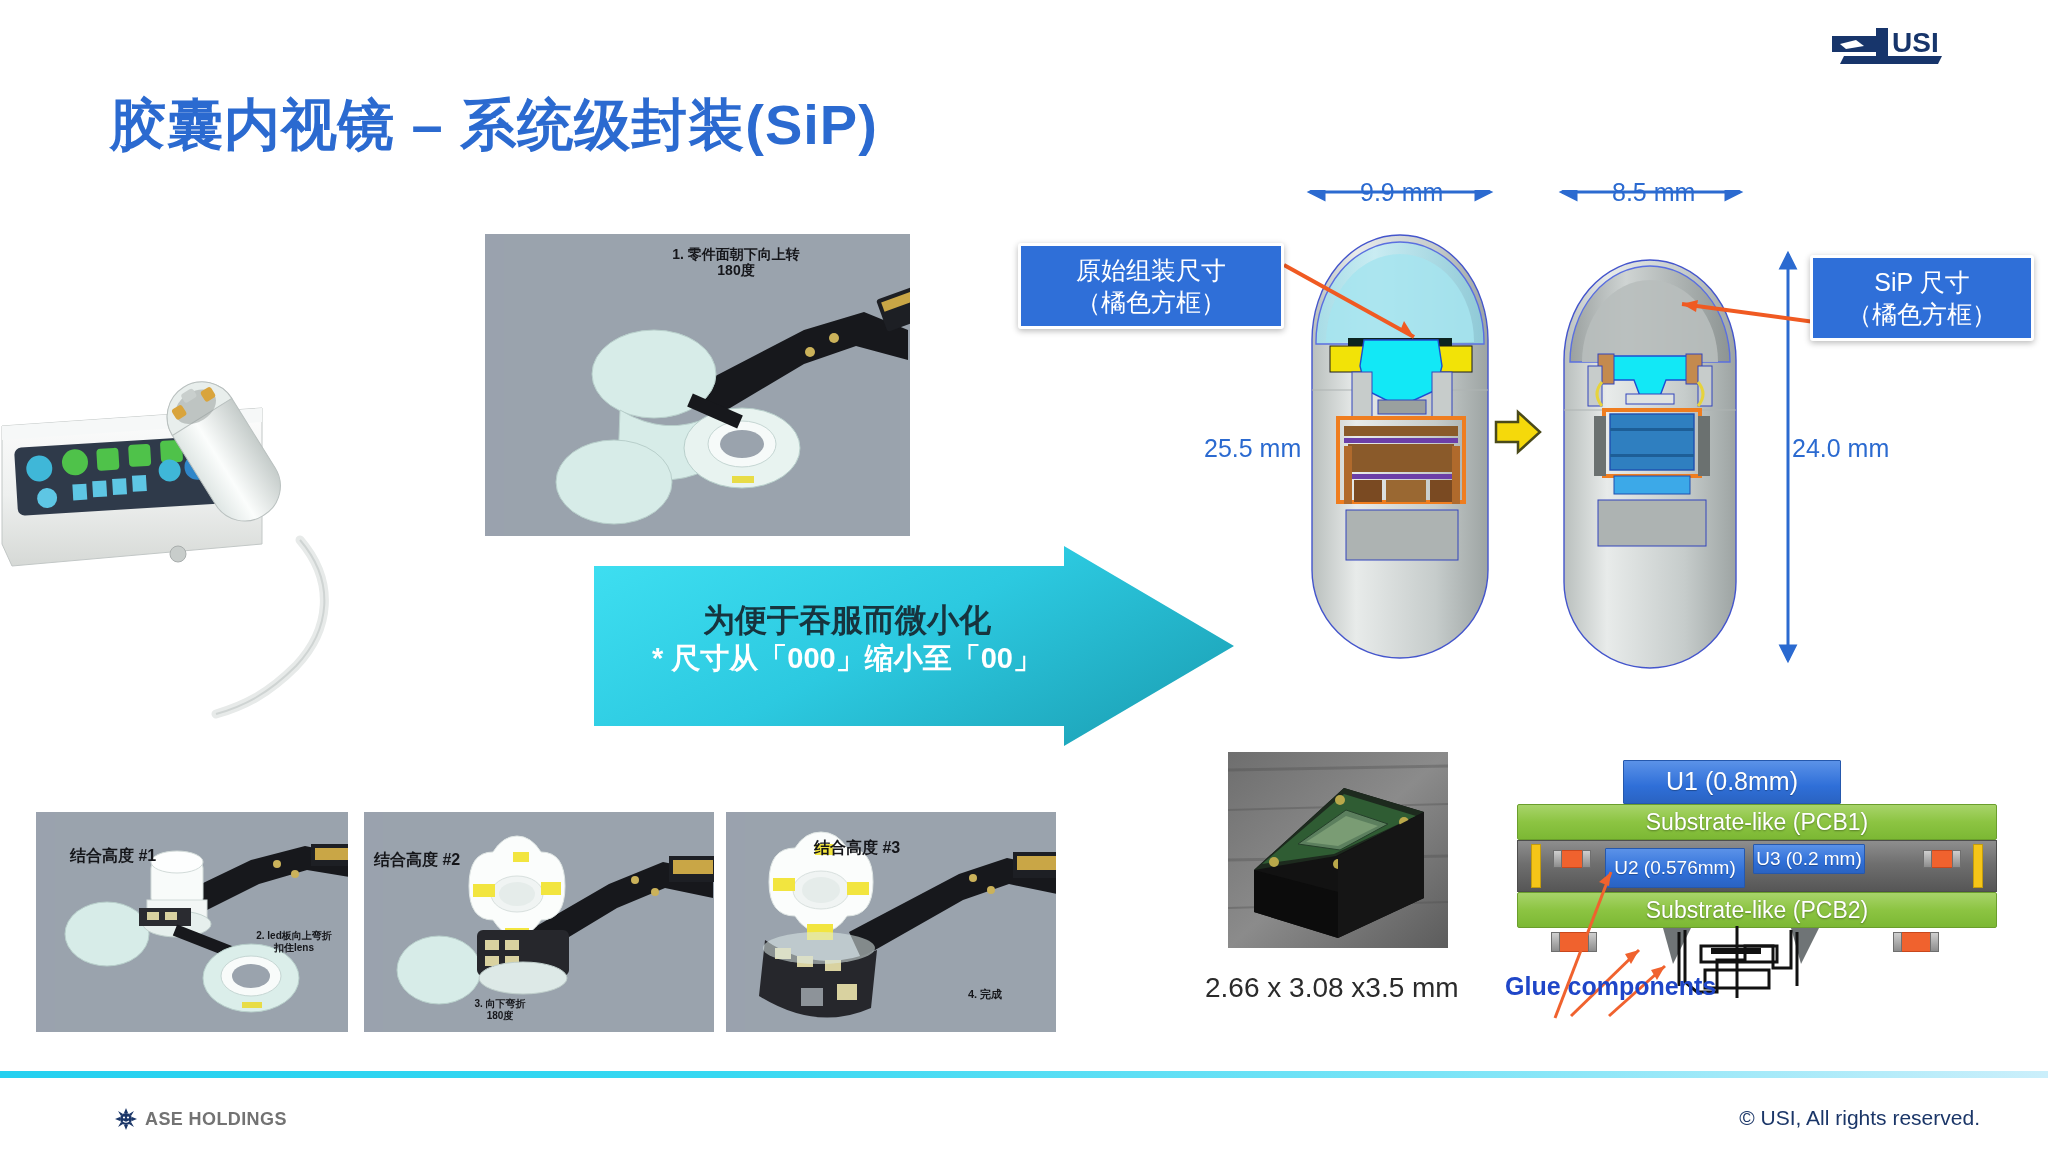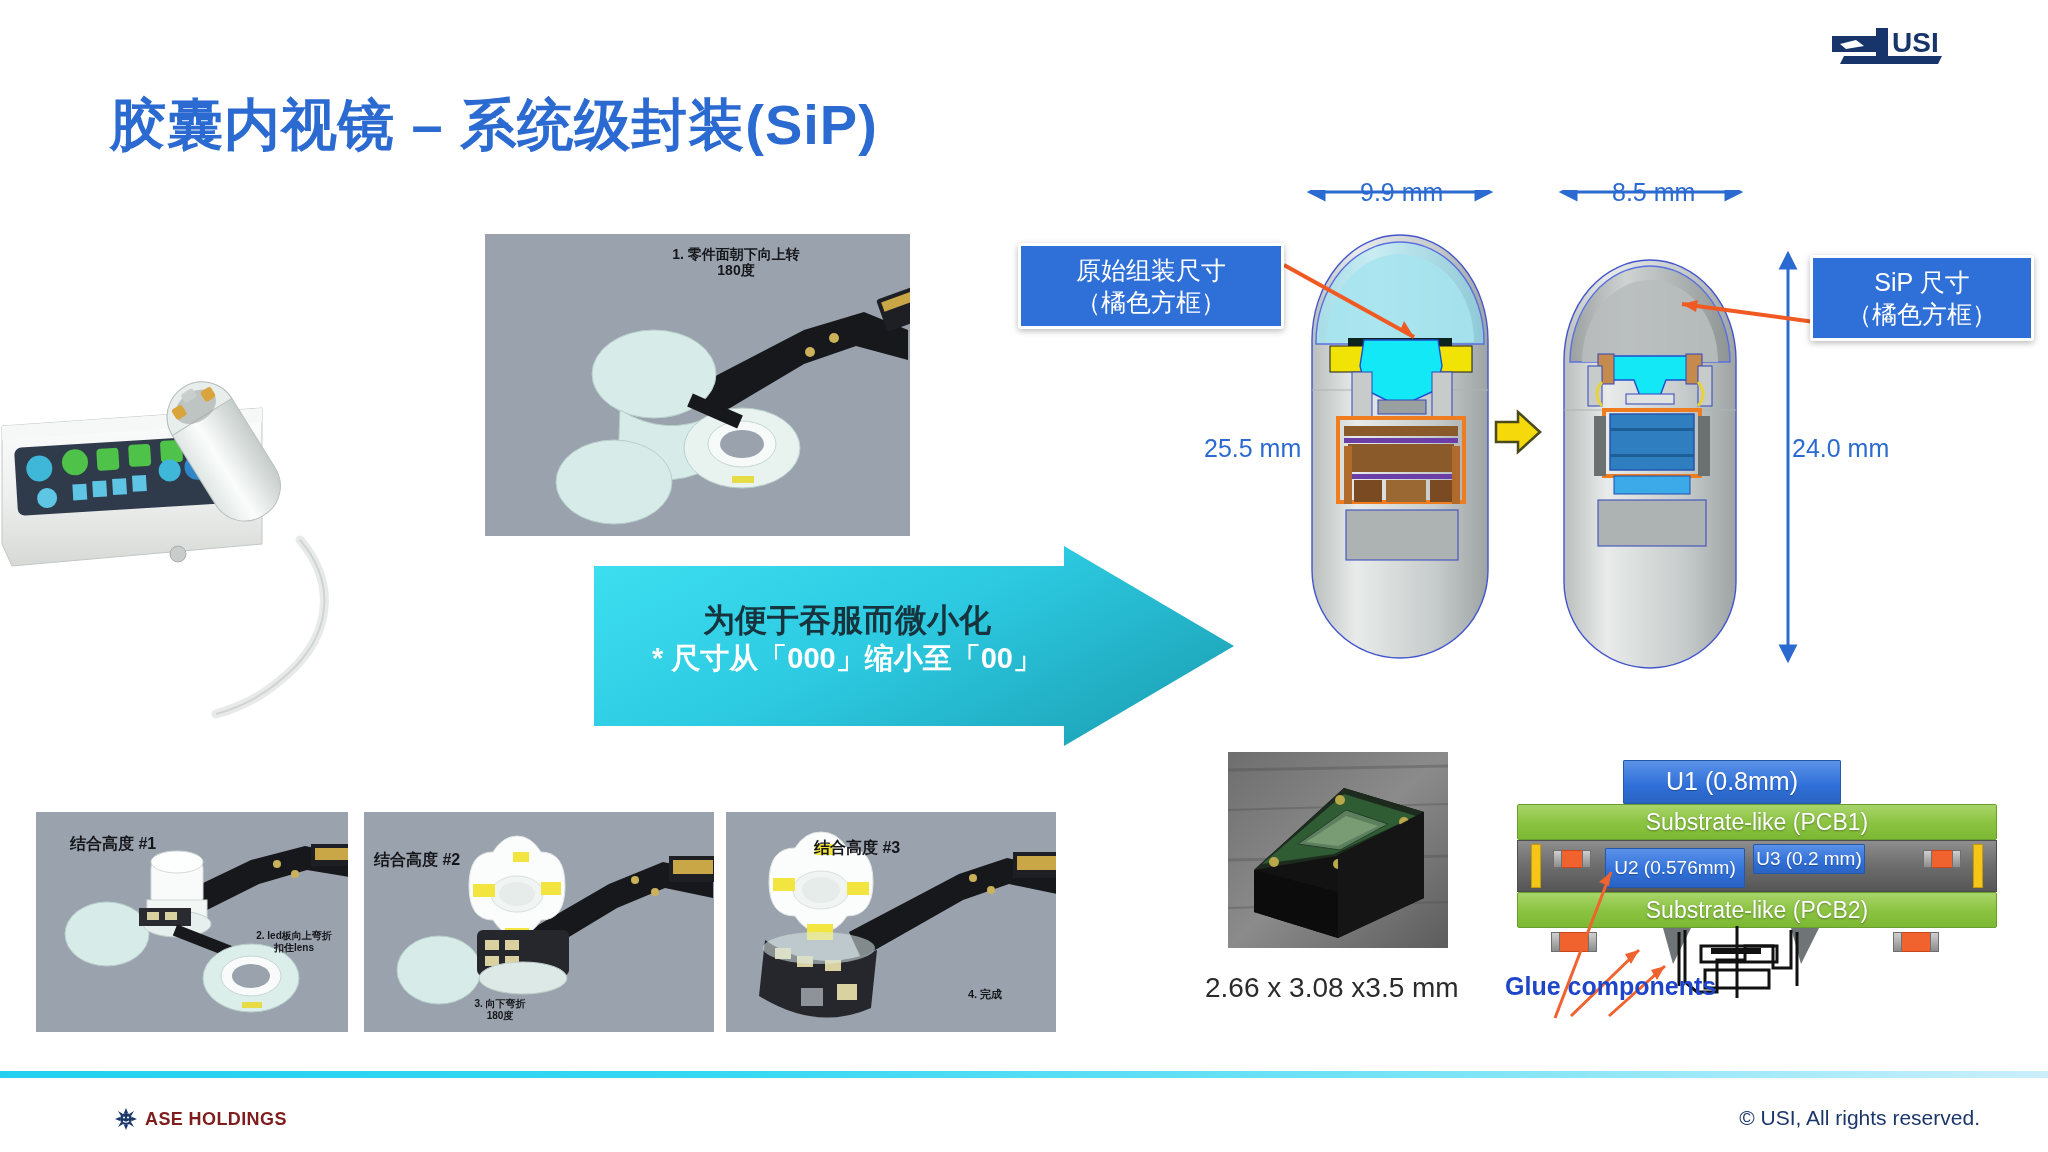--- a/index.html
+++ b/index.html
@@ -18,21 +18,21 @@
     position:absolute; left:110px; top:88px;
     font-size:56px; font-weight:bold; color:#2b6ad0;
     letter-spacing:1px; white-space:nowrap;
   }
 
   
   .footer-rule { position:absolute; left:0; right:0; bottom:74px; height:7px;
       background:linear-gradient(90deg,#24d0f0 0%, #36d8f2 35%, #7ae4f7 70%, #cbeffb 100%); }
   .footer-logo-wrap { position:absolute; left:115px; bottom:22px; display:flex; align-items:center; gap:8px;}
   .ase-mark { width:22px; height:22px; position:relative; }
-  .footer-logo-text { font-size:18px; font-weight:bold; color:#7f1d1d; letter-spacing:.4px; }
+  .footer-logo-text { font-size:18px; font-weight:bold; color:#737373; letter-spacing:.4px; }
   .copyright { position:absolute; right:68px; bottom:22px; font-size:21px; color:#1b3668; }
 
   
   .panel { position:absolute; overflow:hidden; background:#9aa2ae;padding-left:19px; }
   .panel-cap { position:absolute; color:#15161a; font-weight:bold; }
   .panel-note { position:absolute; color:#15161a; font-weight:bold; text-align:center; line-height:1.15; }
 
   
   .device-photo { position:absolute; left:0; top:330px; width:470px; height:400px; }
 
@@ -219,21 +219,21 @@
       <rect x="92" y="100" width="12" height="8" fill="#d9d2a0"></rect>
       <rect x="110" y="100" width="12" height="8" fill="#d9d2a0"></rect>
       <path d="M120,118 L176,140" stroke="#17181c" stroke-width="12"></path>
       <g transform="translate(196,166)">
         <ellipse cx="0" cy="0" rx="48" ry="34" fill="#dbeeea" stroke="#b8cfcb"></ellipse>
         <ellipse cx="0" cy="-2" rx="30" ry="20" fill="#f8fbfa" stroke="#c5d6d3"></ellipse>
         <ellipse cx="0" cy="-2" rx="19" ry="12" fill="#9aa3ad"></ellipse>
         <rect x="-9" y="24" width="20" height="6" fill="#e8dc46"></rect>
       </g>
     </svg>
-    <div class="panel-cap" style="left:34px; top:22px; font-size:16px;">结合高度 #1</div>
+    <div class="panel-cap" style="left:34px; top:34px; font-size:16px;">结合高度 #1</div>
     <div class="panel-note" style="left:212px; top:118px; width:92px; font-size:10px;">
       <span style="white-space:pre-line">2. led板向上弯折
 扣住lens</span>
     </div>
   </div>
 
   <div class="panel" style="left:364px; top:812px; width:350px; height:220px;">
     <svg width="350" height="220" viewBox="0 0 350 220">
       <rect width="350" height="220" fill="#9aa3ad"></rect>
       <path d="M126,130 L226,72 L280,50 L330,60 L330,86 L282,76 L234,96 L138,154 Z" fill="#17181c"></path>

